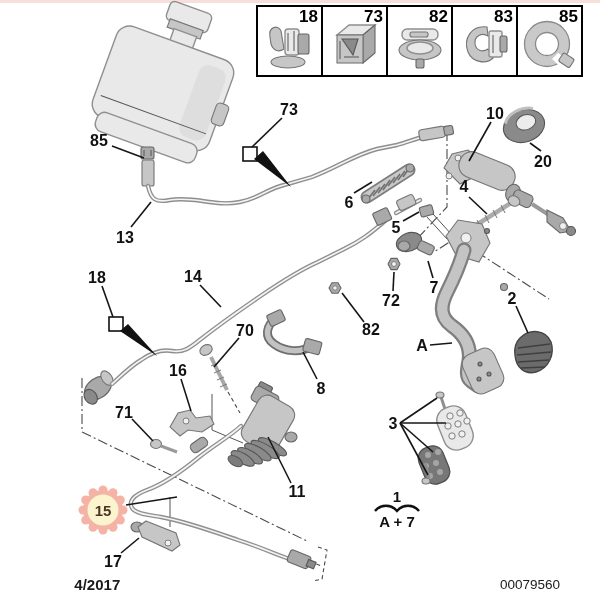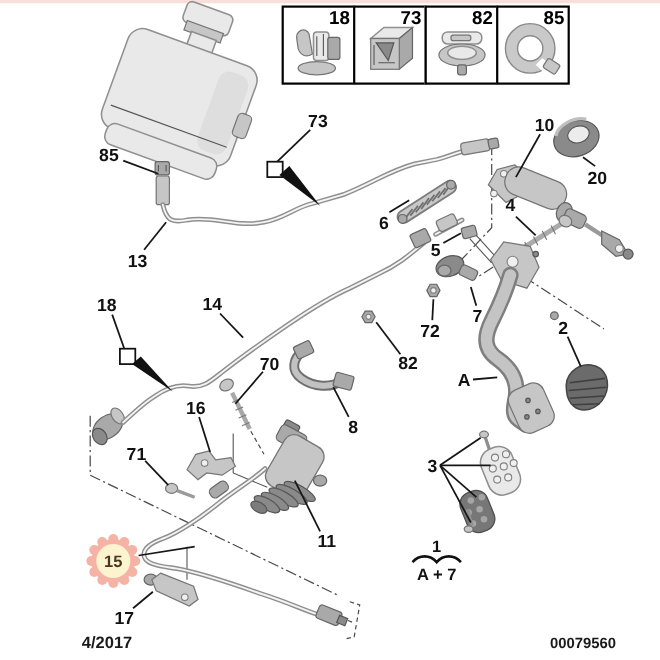--- a/index.html
+++ b/index.html
@@ -11,21 +11,21 @@
   .strip{position:absolute;left:256px;top:5px;display:flex}
   .thumb{width:67px;height:72px;border:2px solid #000;background:#fff;
          position:relative;box-sizing:border-box}
   .thumb + .thumb{margin-left:-2px}
   .thumb-num{position:absolute;top:0;right:3px;font-weight:bold;font-size:17px;color:#000}
   .thumb svg{position:absolute;left:2px;top:10px}
   
   .date-clip{position:absolute;left:74px;top:576px;width:56px;height:18px;overflow:hidden;
              font-weight:bold;font-size:15px;color:#1a1a1a;white-space:nowrap}
   .date-clip span{display:inline-block;margin-left:-8px}
-  .docnum{position:absolute;right:40px;top:577px;font-weight:bold;font-size:13.5px;color:#1a1a1a}
+  .docnum{position:absolute;right:40px;top:577px;font-weight:normal;font-size:13.5px;color:#1a1a1a}
   
   .lbl{font-family:"Liberation Sans",sans-serif;font-weight:bold;font-size:16px;
        fill:#111;text-anchor:middle}
   .lbl-note{font-family:"Liberation Sans",sans-serif;font-weight:bold;font-size:15px;
        fill:#111;text-anchor:middle}
   .leader{stroke:#161616;stroke-width:1.6;fill:none}
   .thin{stroke:#555;stroke-width:1;fill:none}
   .dd{stroke:#4a4a4a;stroke-width:1.1;fill:none;stroke-dasharray:10 3 2 3}
   .dsh{stroke:#4a4a4a;stroke-width:1.1;fill:none;stroke-dasharray:4 3}
   .po{stroke:#8f8f8f;stroke-width:4.4;fill:none;stroke-linecap:round}
@@ -74,20 +74,29 @@
     <span class="thumb-num">82</span>
     <svg width="60" height="56">
       <rect x="12" y="12" width="36" height="11" rx="5" class="f1"></rect>
       <rect x="20" y="15" width="18" height="5" rx="2" class="f2"></rect>
       <ellipse cx="30" cy="33" rx="21" ry="10" class="f2"></ellipse>
       <ellipse cx="30" cy="31" rx="13" ry="6" class="f1"></ellipse>
       <rect x="26" y="42" width="8" height="9" rx="2" class="f3"></rect>
     </svg>
   </div>
   <div class="thumb">
+    <span class="thumb-num">83</span>
+    <svg width="60" height="56">
+      <path d="M32,10 C16,8 8,22 13,35 C17,45 31,48 38,41 L33,32 C27,36 21,33 20,27 C19,19 27,15 33,19 Z" class="f2"></path>
+      <rect x="34" y="14" width="13" height="26" rx="2" class="f1"></rect>
+      <rect x="45" y="19" width="7" height="16" rx="2" class="f3"></rect>
+      <line x1="38" y1="18" x2="38" y2="36" class="thin"></line>
+    </svg>
+  </div>
+  <div class="thumb">
     <span class="thumb-num">85</span>
     <svg width="60" height="56">
       <circle cx="27" cy="27" r="17" fill="none" stroke="#c9c9c9" stroke-width="11"></circle>
       <circle cx="27" cy="27" r="22.5" fill="none" stroke="#8a8a8a" stroke-width="1.3"></circle>
       <circle cx="27" cy="27" r="11.5" fill="none" stroke="#8a8a8a" stroke-width="1.3"></circle>
       <polygon points="38,36 52,46 44,53 32,42" fill="#fff"></polygon>
       <rect x="40" y="38" width="13" height="10" rx="2" class="f2" transform="rotate(33 46 43)"></rect>
     </svg>
   </div>
 </div>

